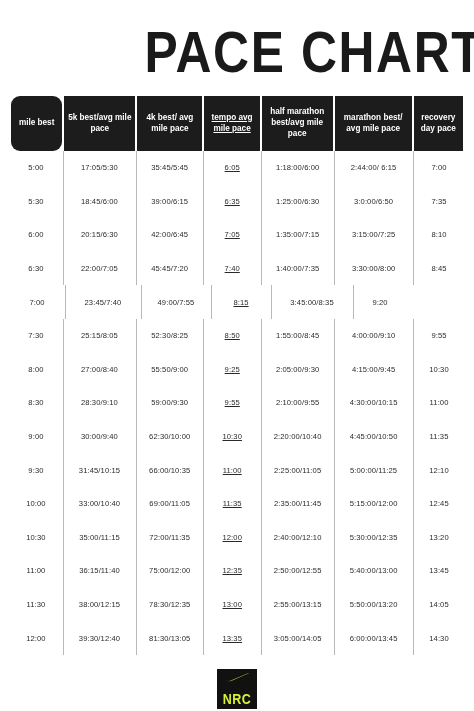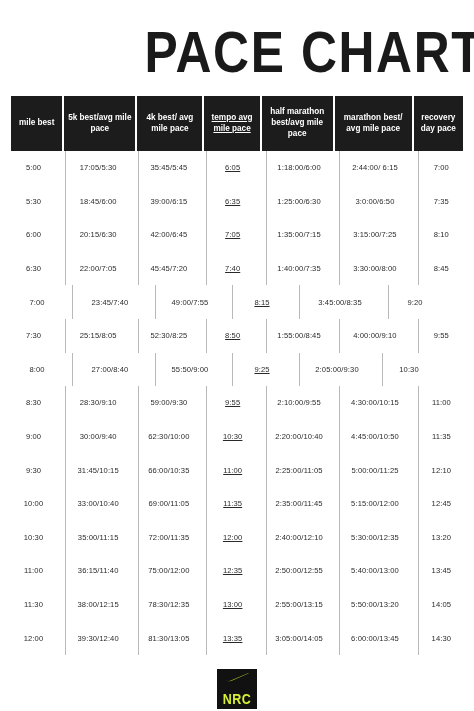--- a/index.html
+++ b/index.html
@@ -60,21 +60,21 @@
     text-align: center;
     padding: 2px 3px;
     box-sizing: border-box;
   }
 
   .tbody {
     position: relative;
   }
   .tr {
     display: flex;
-    gap: 11px;
+    gap: 4px;
     height: 33.6px;
     position: relative;
   }
   .td {
     font-size: 7.6px;
     color: #2a2a2a;
     display: flex;
     align-items: center;
     justify-content: center;
     text-align: center;
@@ -87,21 +87,21 @@
     content: "";
     position: absolute;
     left: -2px;
     top: 0;
     bottom: 0;
     width: 1px;
     background: #b9b9b9;
   }
 
   
-  .c0 { width: 52px; }
+  .c0 { width: 52px; border-radius: 9px; }
   .c1 { width: 72px; }
   .c2 { width: 66px; }
   .c3 { width: 56px; text-decoration: underline; }
   .c4 { width: 72px; }
   .c5 { width: 78px; }
   .c6 { width: 50px; }
 
   
   .footer {
     display: flex;
@@ -203,20 +203,21 @@
         <div class="td c4">1:55:00/8:45</div>
         <div class="td c5">4:00:00/9:10</div>
         <div class="td c6">9:55</div>
       </div>
       <div class="tr">
         <div class="td c0">8:00</div>
         <div class="td c1">27:00/8:40</div>
         <div class="td c2">55:50/9:00</div>
         <div class="td c3">9:25</div>
         <div class="td c4">2:05:00/9:30</div>
+        <div class="td c5">4:15:00/9:45</div>
         <div class="td c6">10:30</div>
       </div>
       <div class="tr">
         <div class="td c0">8:30</div>
         <div class="td c1">28:30/9:10</div>
         <div class="td c2">59:00/9:30</div>
         <div class="td c3">9:55</div>
         <div class="td c4">2:10:00/9:55</div>
         <div class="td c5">4:30:00/10:15</div>
         <div class="td c6">11:00</div>

